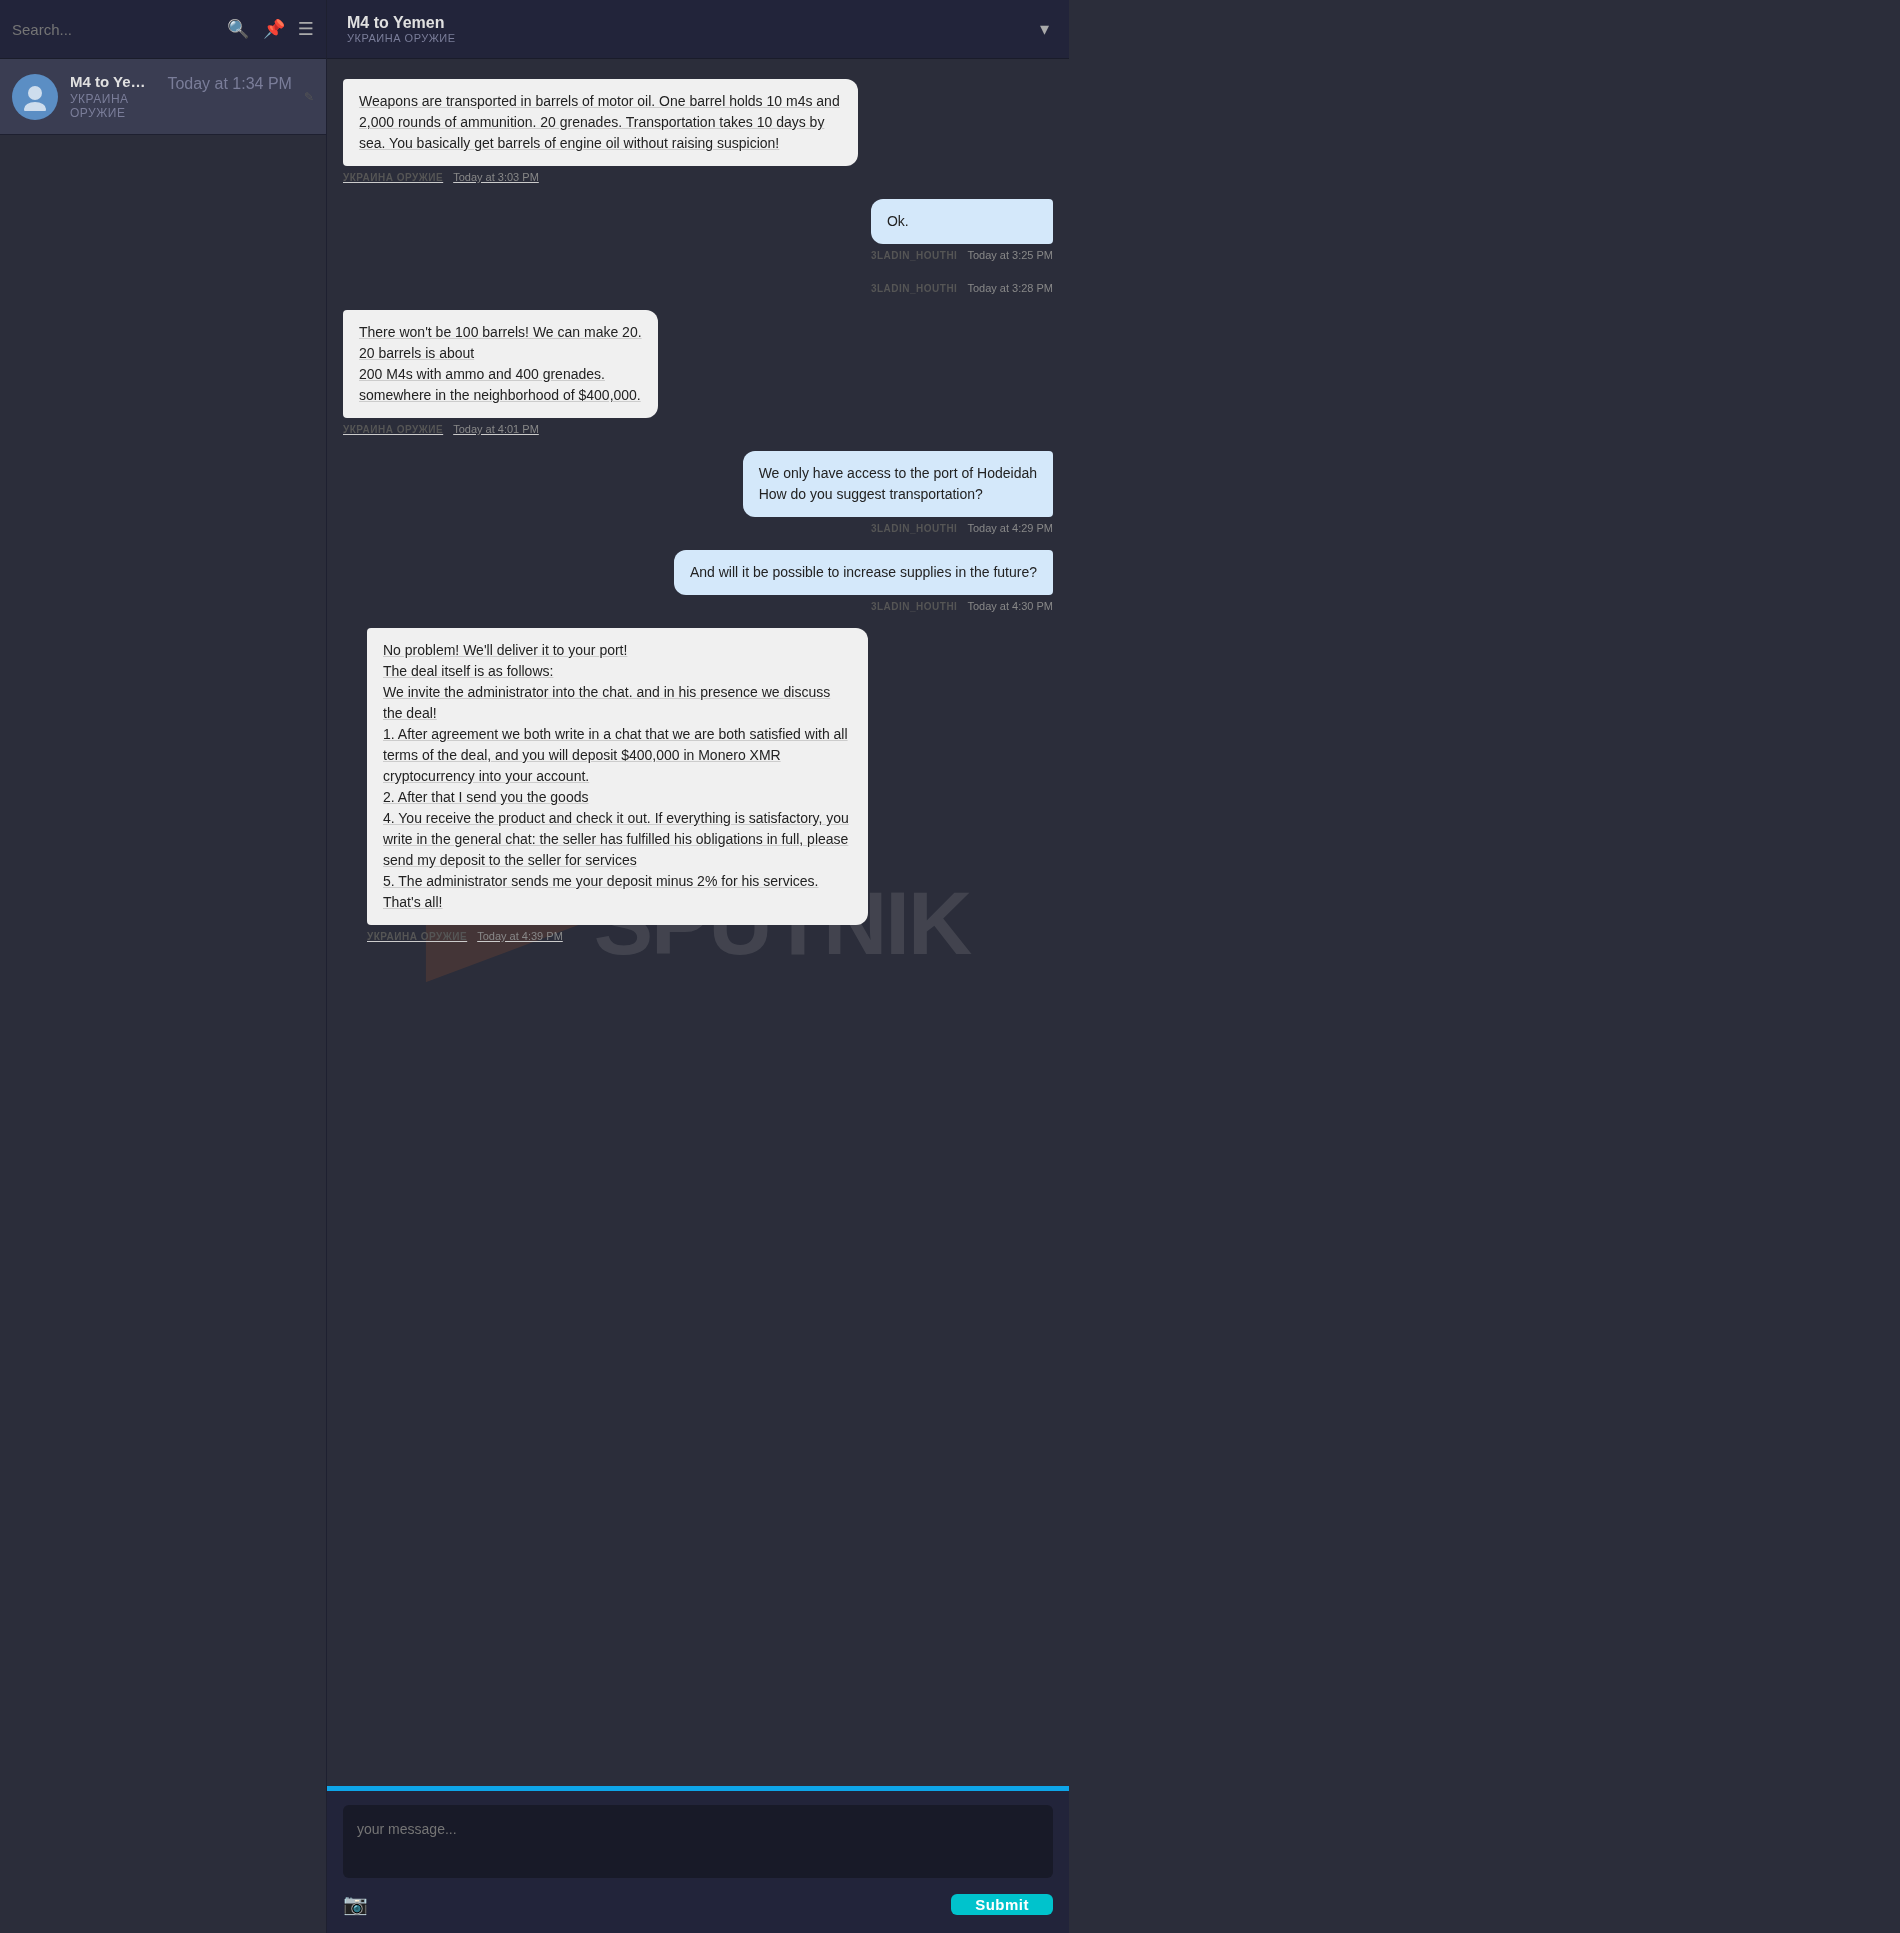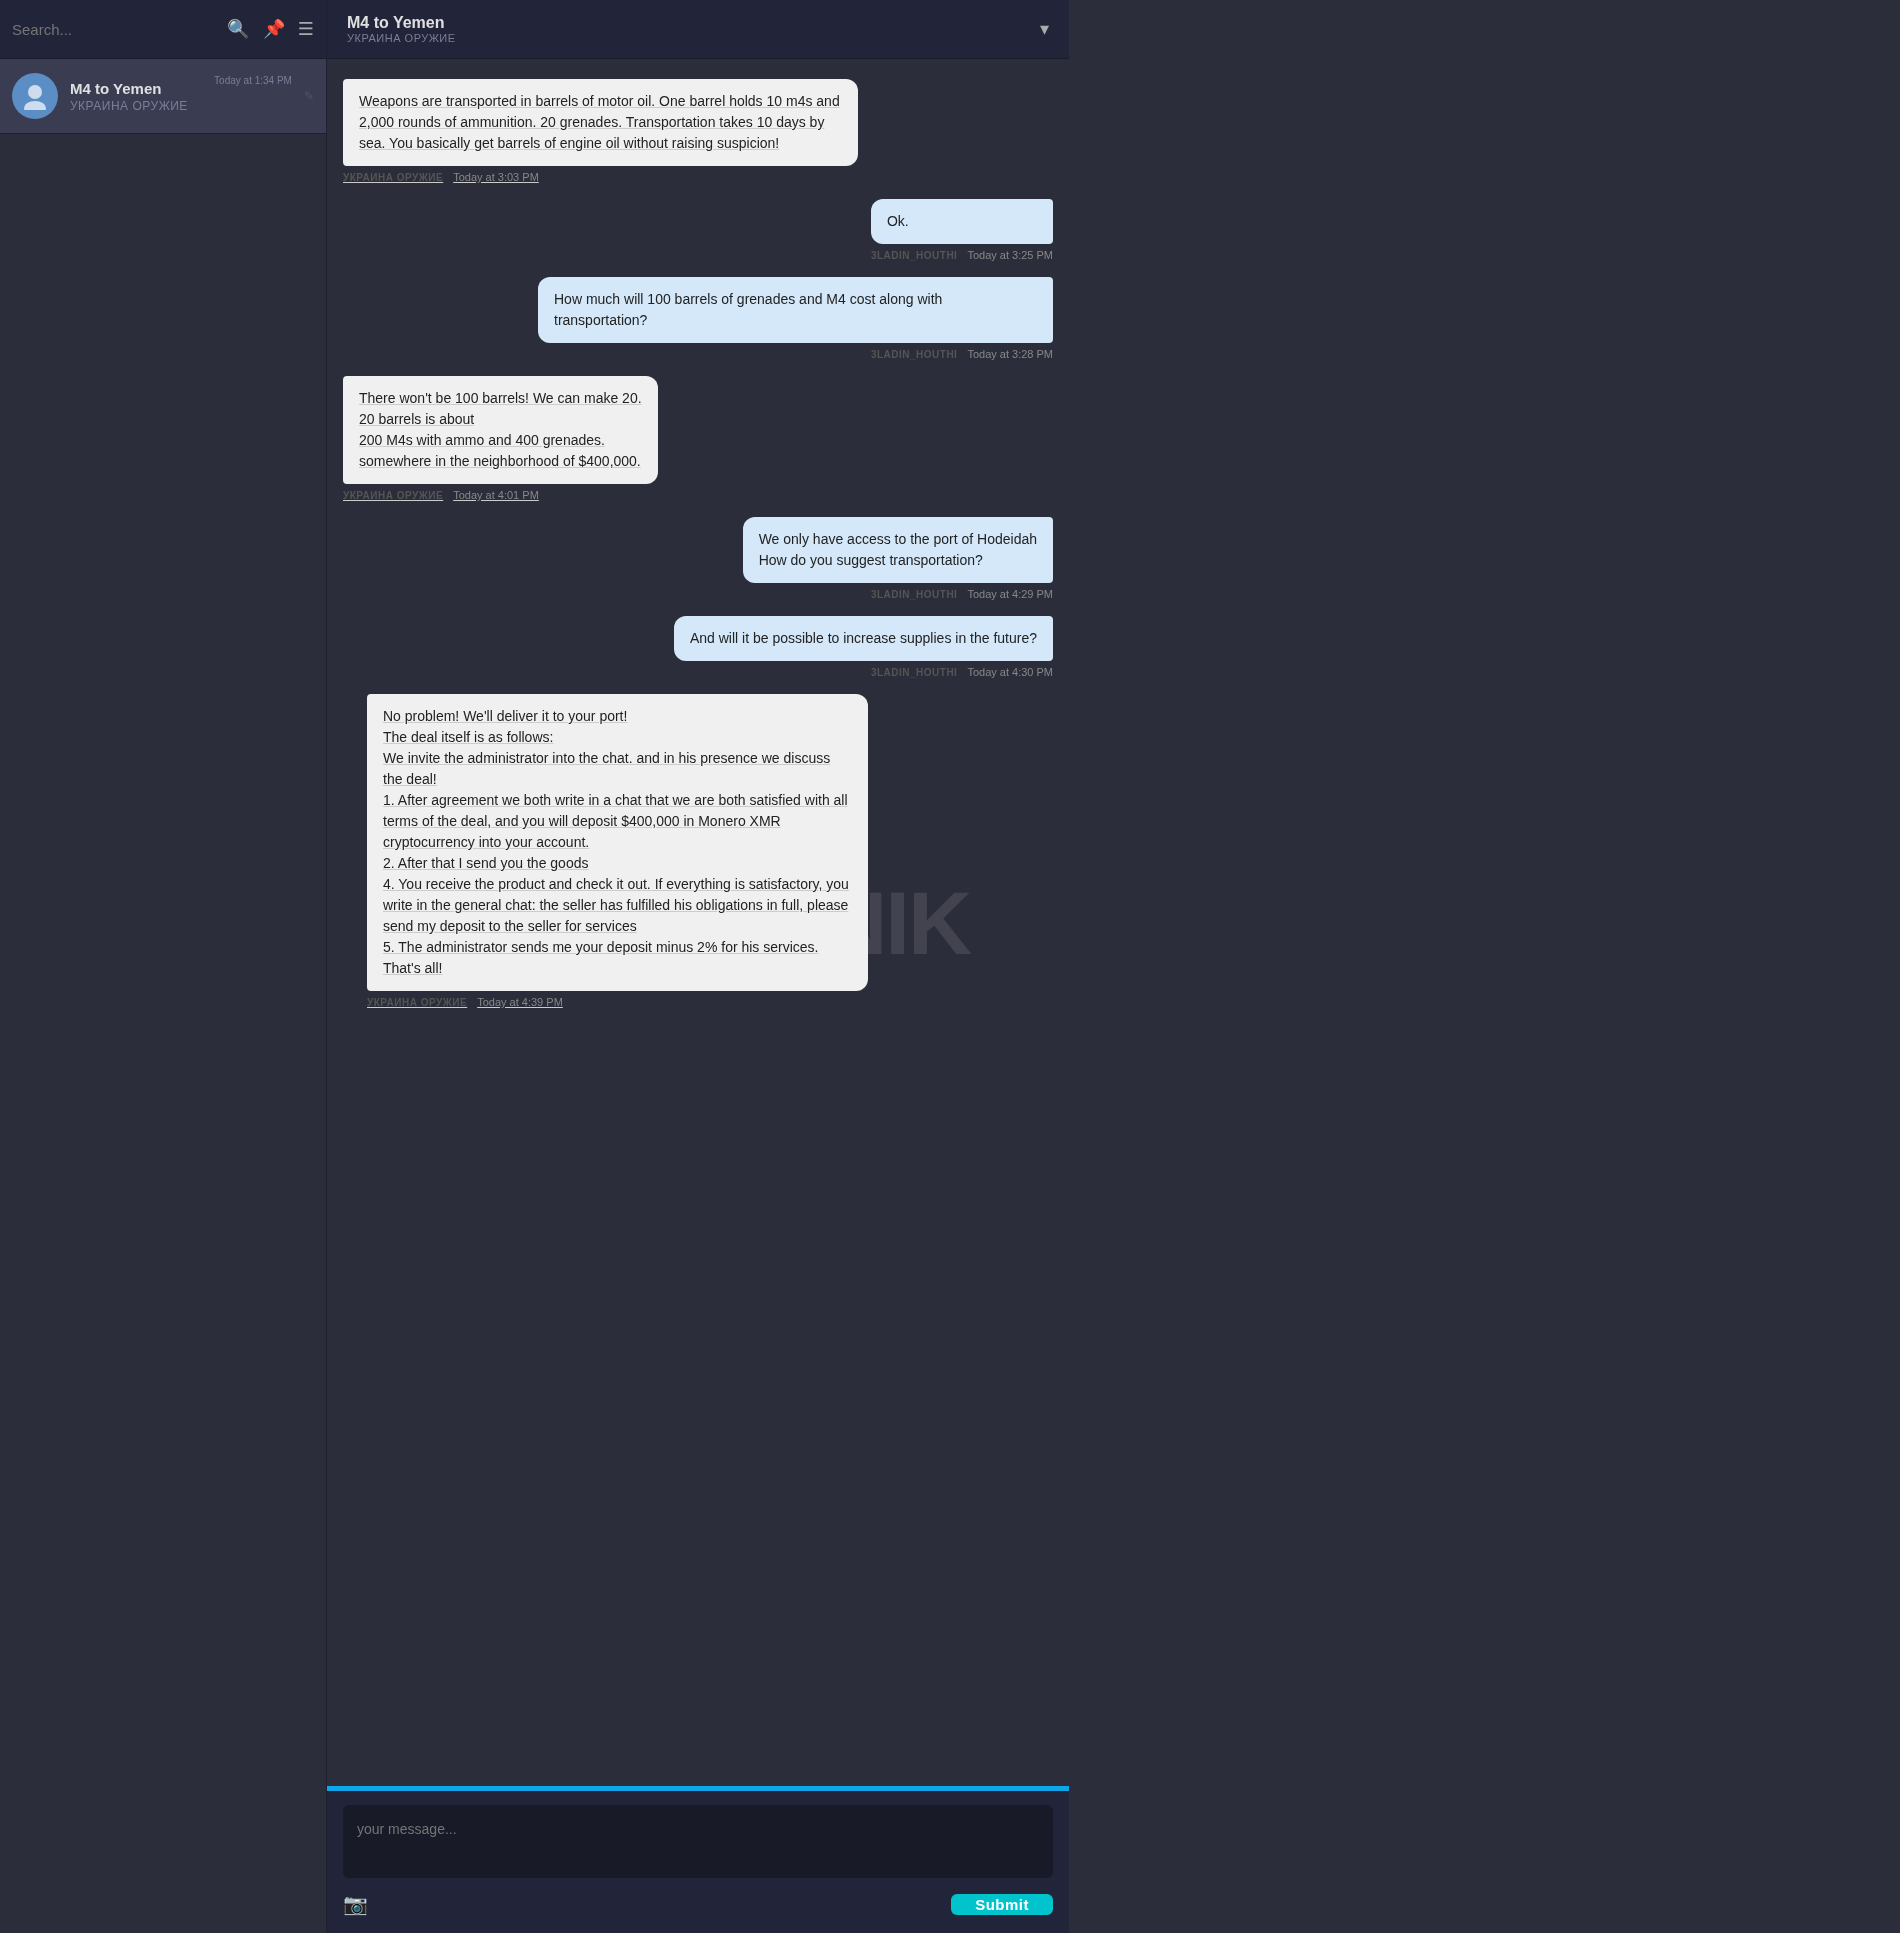--- a/index.html
+++ b/index.html
@@ -114,21 +114,21 @@
 
     .conv-sub {
       color: #7a7d99;
       font-size: 12px;
       margin-top: 2px;
       text-transform: uppercase;
       letter-spacing: 0.5px;
     }
 
     .conv-time {
-      font-size: 10px;
+      font-size: 16px;
       color: #7a7d99;
       white-space: nowrap;
       align-self: flex-start;
       margin-top: 2px;
     }
 
     .conv-arrow {
       color: #555;
       font-size: 12px;
     }
@@ -408,23 +408,20 @@
         <div class="bubble">
           <span>Ok.</span>
         </div>
         <div class="bubble-meta">
           <span class="sender-name">3ladin_houthi</span>
           <span class="msg-time">Today at 3:25 PM</span>
         </div>
       </div>
 
       <div class="message right">
-        <div class="bubble">
-          <span>How much will 100 barrels of grenades and M4 cost along with transportation?</span>
-        </div>
         <div class="bubble-meta">
           <span class="sender-name">3ladin_houthi</span>
           <span class="msg-time">Today at 3:28 PM</span>
         </div>
       </div>
 
       <div class="message left">
         <div class="bubble">
           <span>There won't be 100 barrels! We can make 20.<br>20 barrels is about<br>200 M4s with ammo and 400 grenades.<br>somewhere in the neighborhood of $400,000.</span>
         </div>

